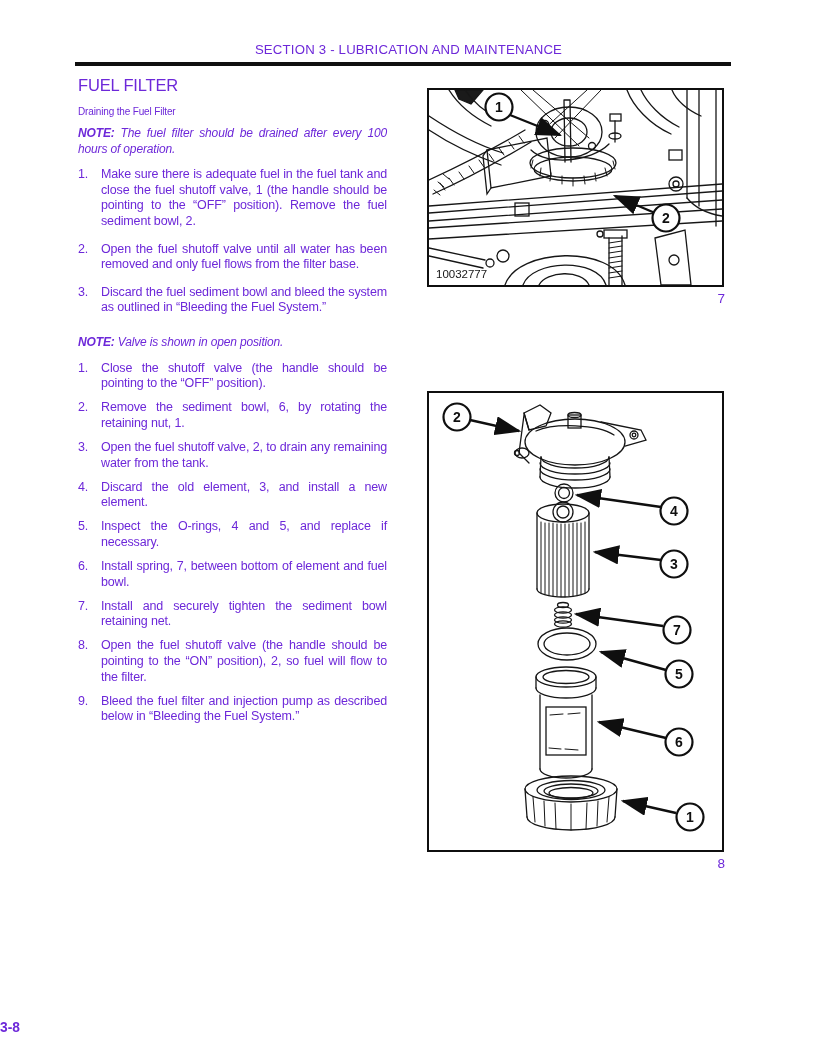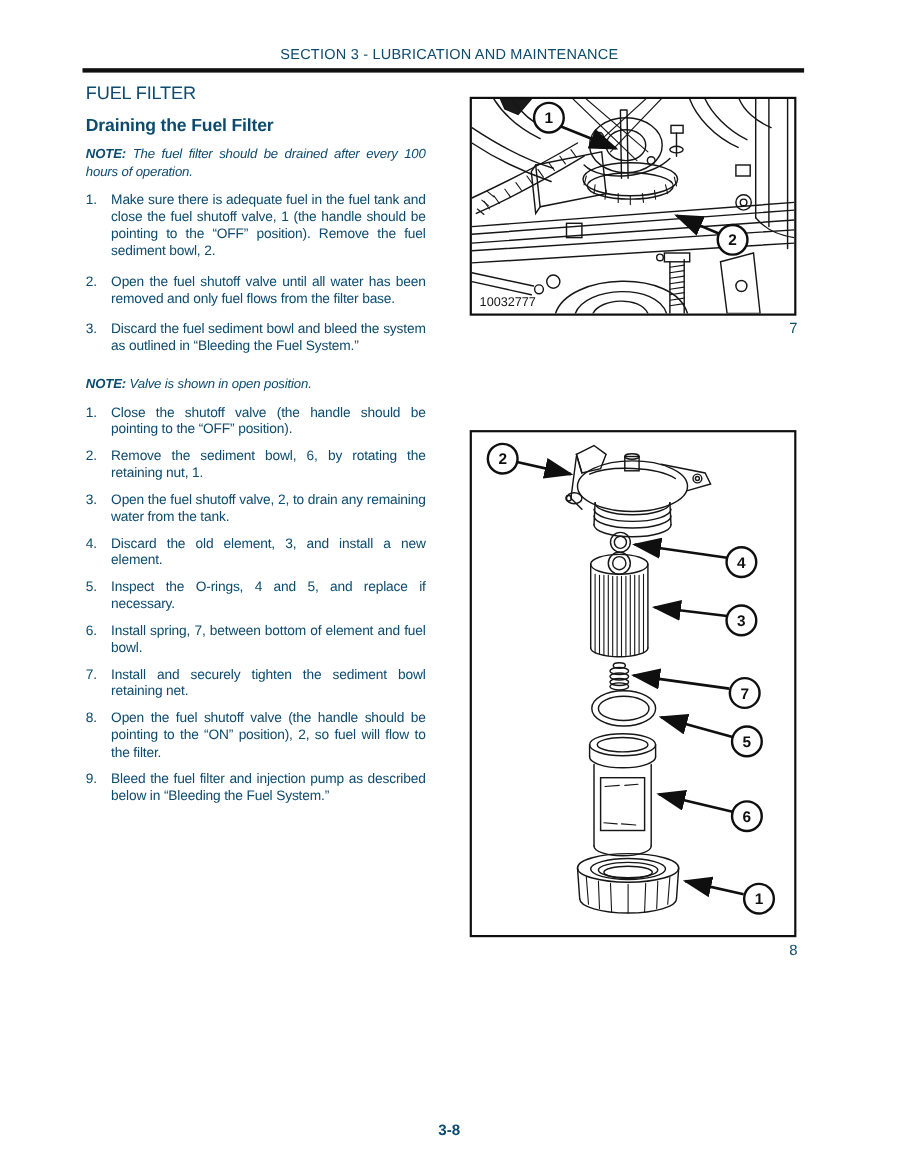--- a/index.html
+++ b/index.html
@@ -1,32 +1,32 @@
 <!DOCTYPE html>
 <html><head>
 <meta charset="utf-8">
 <style>
   html,body { margin:0; padding:0; background:#fff; }
   .page {
     position:relative; width:817px; height:1063px; background:#ffffff;
-    font-family:"Liberation Sans","DejaVu Sans",sans-serif; color:#0c4a6e;
+    font-family:"Liberation Sans","DejaVu Sans",sans-serif; color:#6d28d9;
     overflow:hidden;
   }
   
   .header-title {
     position:absolute; top:42px; left:0; width:100%;
     text-align:center; font-size:13.2px; letter-spacing:0.2px;
   }
   .header-rule {
     position:absolute; top:62px; left:75px; width:656px; height:3.5px; background:#0f0f0f;
   }
   
   .left-col { position:absolute; left:78px; top:76px; width:309px; letter-spacing:-0.15px; }
   .section-title { font-size:16.5px; font-weight:normal; margin:0 0 11px 0; }
-  .sub-heading   { font-size:16px; font-weight:bold; margin:0 0 9px 0; }
+  .sub-heading   { font-size:10px; font-weight:normal; margin:0 0 9px 0; }
   .note { font-style:italic; font-size:12px; line-height:15.6px; text-align:justify; margin:0 0 10px 0; }
   .note .note-label { font-weight:bold; }
   .step { display:flex; font-size:12.5px; line-height:15.6px; margin:0 0 12px 0; }
   .step .num  { flex:none; width:23px; }
   .step .txt  { flex:1; text-align:justify; }
   .steps-changing .step { margin-bottom:8.5px; }
   .mb-lg  { margin-bottom:19px !important; }
   .mb-med { margin-bottom:16px !important; }
   .mb-sm  { margin-bottom:8px !important; }
   
@@ -50,21 +50,21 @@
     font-family:"Liberation Sans","DejaVu Sans",sans-serif;
     font-size:14px; font-weight:bold; fill:#0f0f0f; text-anchor:middle;
   }
   svg .photo-id {
     font-family:"Liberation Sans","DejaVu Sans",sans-serif;
     font-size:11.5px; fill:#161616;
   }
   
   .footer-page {
     position:absolute; top:1020px; left:0; width:100%;
-    text-align:center; font-size:13.8px; font-weight:bold;
+    text-align:left; font-size:13.8px; font-weight:bold;
   }
 </style>
 </head>
 <body>
 
 <div class="page">
 
   <div class="header-title">SECTION 3 - LUBRICATION AND MAINTENANCE</div>
   <div class="header-rule"></div>
 

